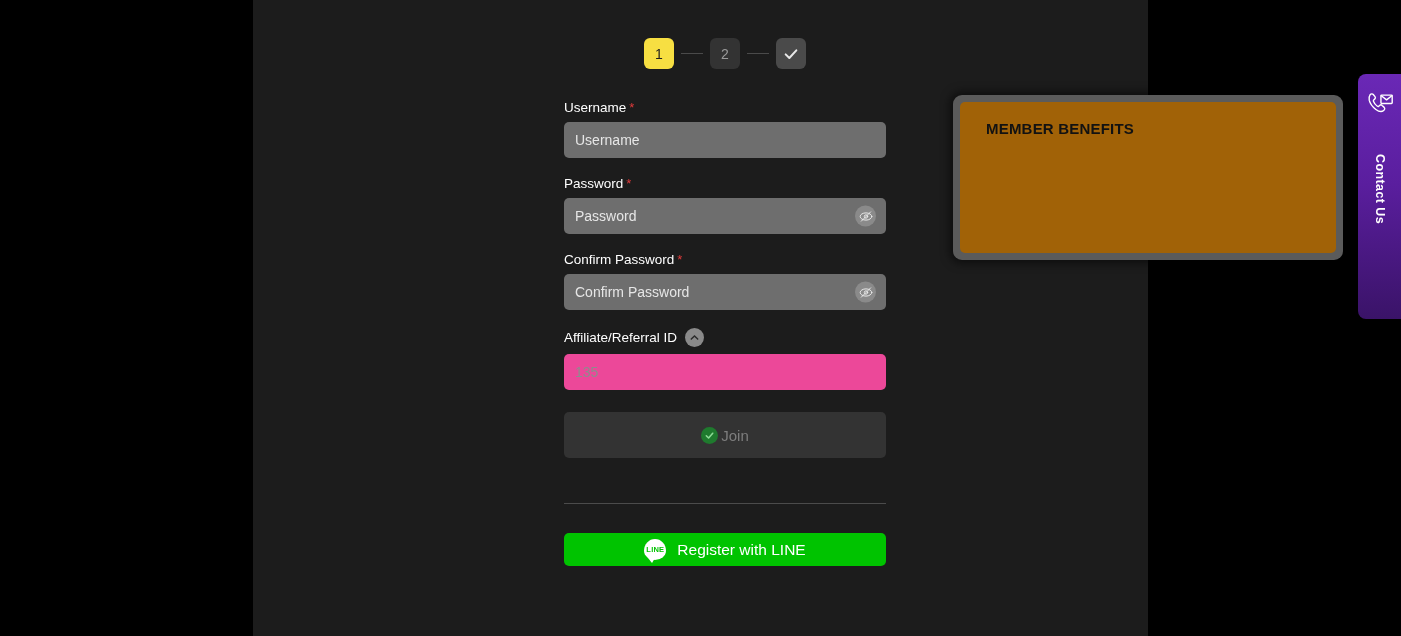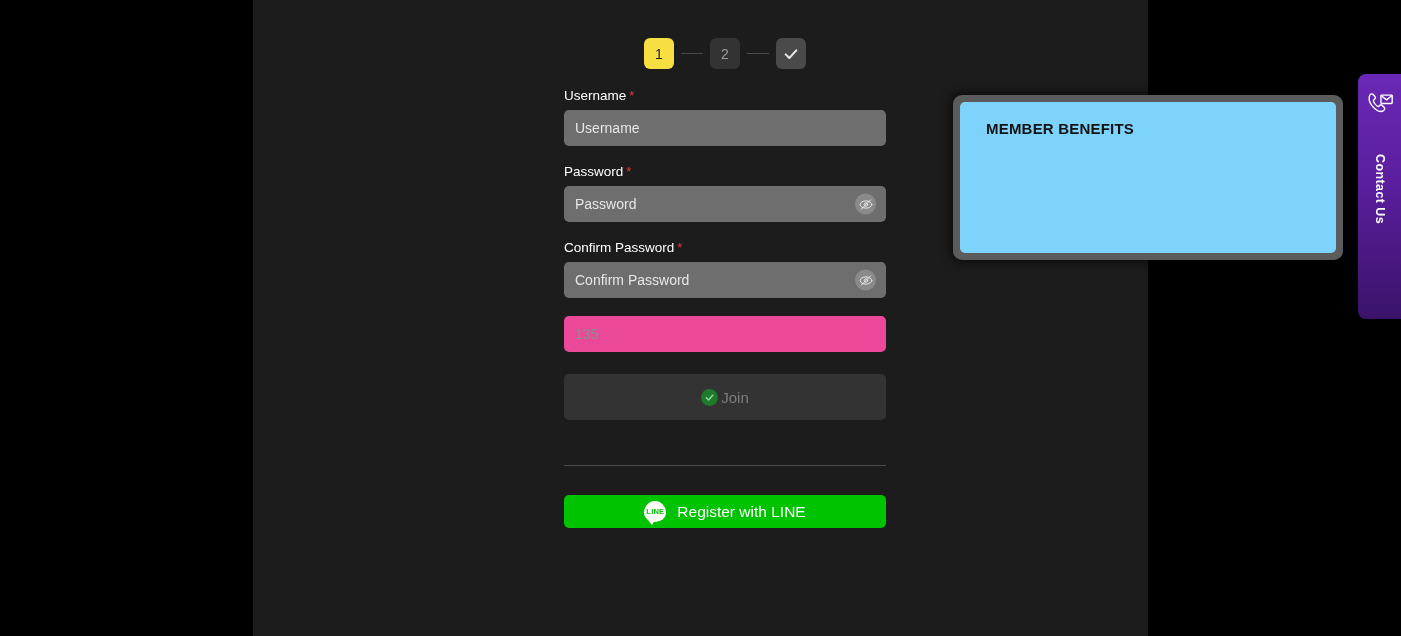--- a/index.html
+++ b/index.html
@@ -58,21 +58,21 @@
     height: 1px;
     background: #4a4a4a;
     margin: 0 7px;
   }
   .check-glyph { display:block; width:16px; height:16px; }
 
   
   #form-col {
     position: absolute;
     left: 311px;
-    top: 88px;
+    top: 100px;
     width: 322px;
   }
 
   .field-label {
     font-size: 13.5px;
     color: #ffffff;
     margin-bottom: 7px;
     display: flex;
     align-items: center;
     gap: 3px;
@@ -227,21 +227,21 @@
     height: 165px;
     border-radius: 9px;
     background: #5b5b5b;
     padding: 7px;
     box-shadow: 0 0 10px 3px rgba(0,0,0,0.55);
   }
   #benefits-panel {
     width: 100%;
     height: 100%;
     border-radius: 5px;
-    background: #7dd3fc;
+    background: #a16207;
     padding: 18px 22px 10px 26px;
   }
   #benefits-title {
     font-size: 15px;
     font-weight: bold;
     color: #121212;
     letter-spacing: 0.2px;
     margin-bottom: 14px;
   }
   #benefits-list { list-style: none; }
@@ -349,20 +349,28 @@
         <input class="txt-input" type="text" placeholder="Confirm Password" style="">
         <button class="eye-btn">
           <svg width="14" height="14" viewBox="0 0 24 24" fill="none" stroke="#e9e9e9" stroke-width="1.7" stroke-linecap="round">
             <ellipse cx="12" cy="12" rx="10" ry="6.2"></ellipse>
             <circle cx="12" cy="12" r="2.9"></circle>
             <line x1="4" y1="20" x2="20" y2="4"></line>
           </svg>
         </button>
       </div>
 
+      <div class="field-label">
+        <span>Affiliate/Referral ID</span>
+        <span class="chev-circle">
+          <svg width="11" height="11" viewBox="0 0 24 24" fill="none" stroke="#2b2b2b" stroke-width="3.2" stroke-linecap="round" stroke-linejoin="round">
+            <polyline points="5,15.5 12,8.5 19,15.5"></polyline>
+          </svg>
+        </span>
+      </div>
       <div class="input-wrap">
         <input class="txt-input dark" type="text" placeholder="135" style="">
       </div>
 
       <button id="join-btn">
         <span class="green-check">
           <svg viewBox="0 0 24 24" width="11" height="11" fill="none" stroke="#8ddb96" stroke-width="3.4" stroke-linecap="round" stroke-linejoin="round">
             <polyline points="5,12.5 10,17.5 19,7"></polyline>
           </svg>
         </span>

